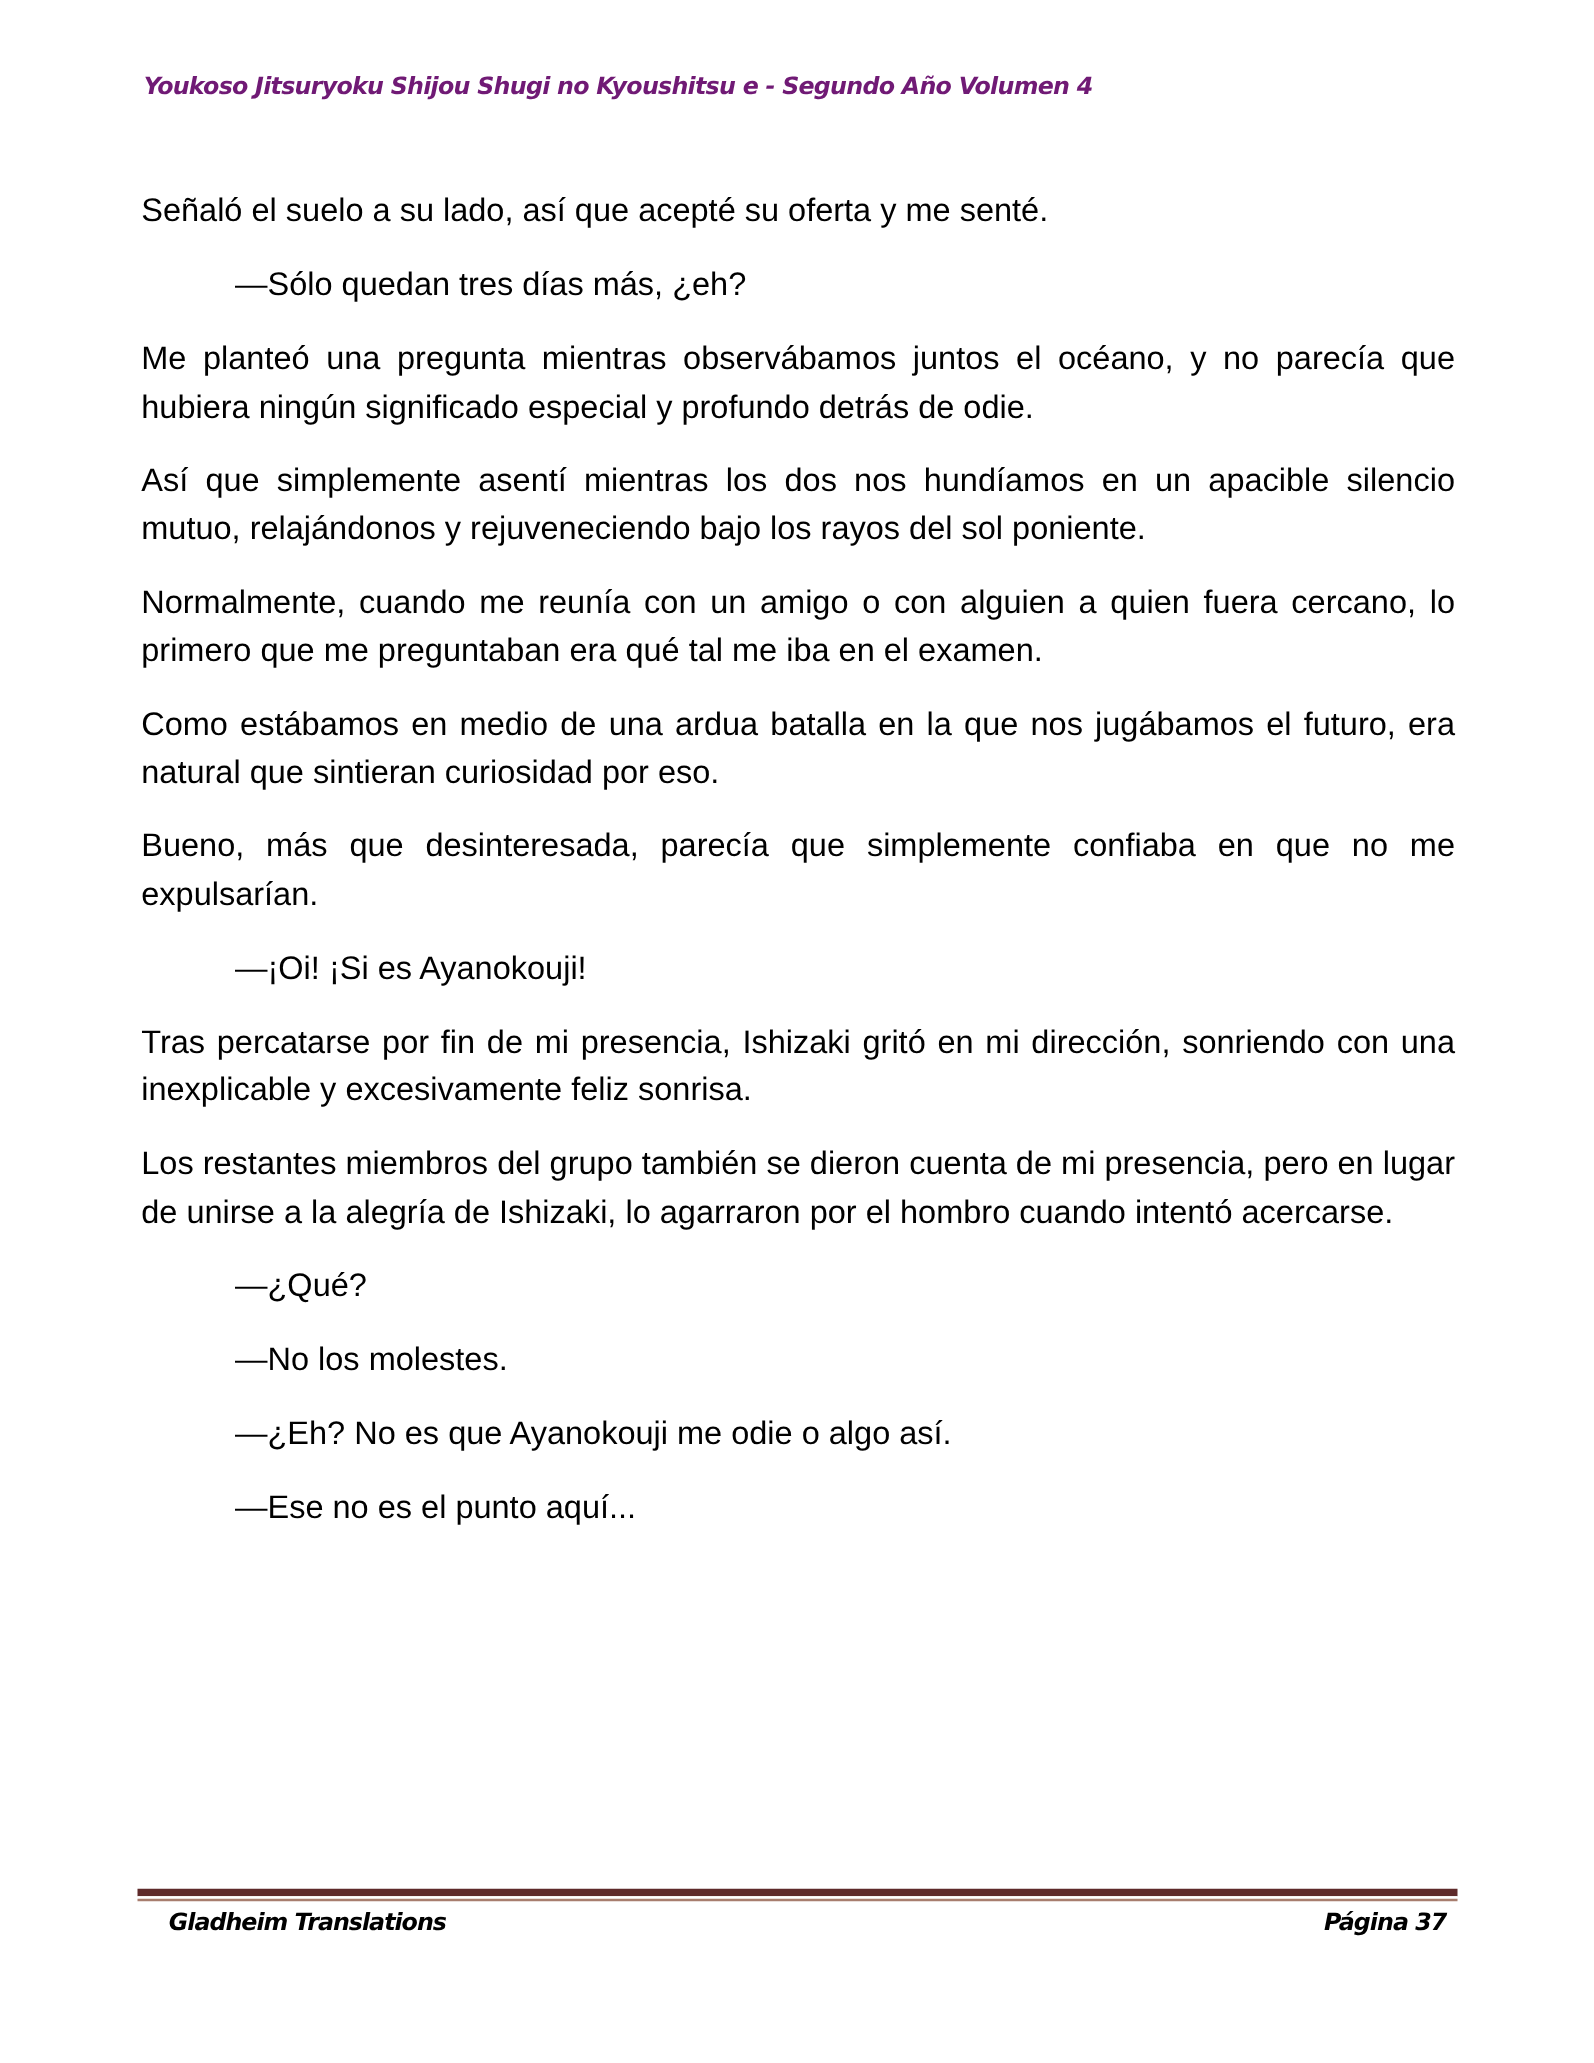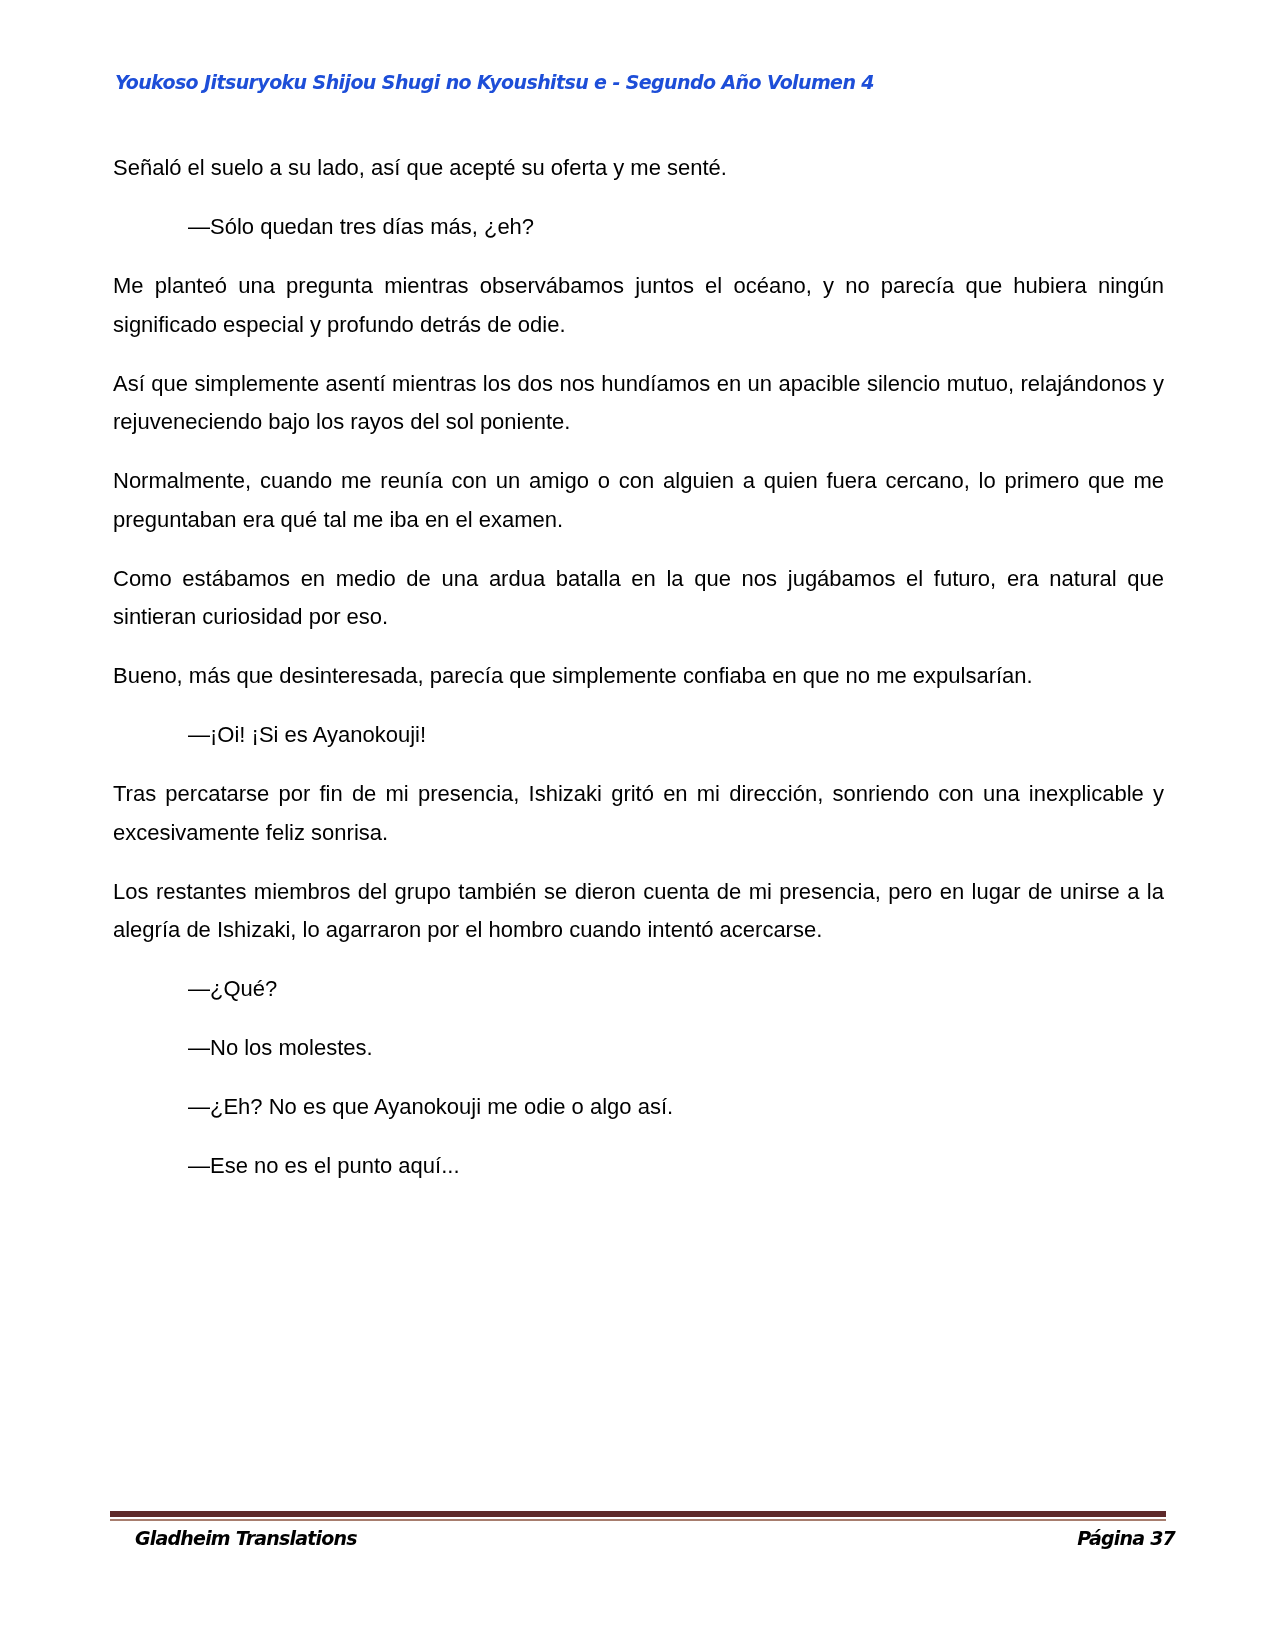--- a/index.html
+++ b/index.html
@@ -7,38 +7,38 @@
     width: 1275px;
     height: 1650px;
     position: relative;
     overflow: hidden;
     font-family: "Liberation Sans", sans-serif;
     color: #000;
   }
   .page-header {
     position: absolute;
     left: 115px;
-    top: 71px;
+    top: 58px;
     font-family: "DejaVu Sans", sans-serif;
     font-weight: bold;
     font-style: italic;
     font-size: 19px;
     letter-spacing: -0.6px;
-    color: #1d4ed8;
+    color: #701a75;
     white-space: nowrap;
   }
   .body-text {
     position: absolute;
     left: 113px;
     top: 149px;
     width: 1051px;
   }
   .para {
     margin: 0 0 20.5px 0;
-    font-size: 22px;
+    font-size: 26px;
     line-height: 38.5px;
     text-align: justify;
     text-align-last: left;
   }
   .para.dialogue {
     padding-left: 75px;
     text-align: center;
   }
   .footer-rule {
     position: absolute;
@@ -60,21 +60,21 @@
     top: 1527px;
     font-family: "DejaVu Sans", sans-serif;
     font-weight: bold;
     font-style: italic;
     font-size: 19px;
     letter-spacing: -0.8px;
     color: #000;
     white-space: nowrap;
   }
   .footer-left { left: 115px; margin-left: 20px; }
-  .footer-right { right: 100px; }
+  .footer-right { right: 118px; }
 </style>
 </head>
 <body>
 
 <div class="page-header">Youkoso Jitsuryoku Shijou Shugi no Kyoushitsu e - Segundo Año Volumen 4</div>
 
 <div class="body-text">
   <p class="para">Señaló el suelo a su lado, así que acepté su oferta y me senté.</p>
   <p class="para dialogue">—Sólo quedan tres días más, ¿eh?</p>
   <p class="para">Me planteó una pregunta mientras observábamos juntos el océano, y no parecía que hubiera ningún significado especial y profundo detrás de odie.</p>

